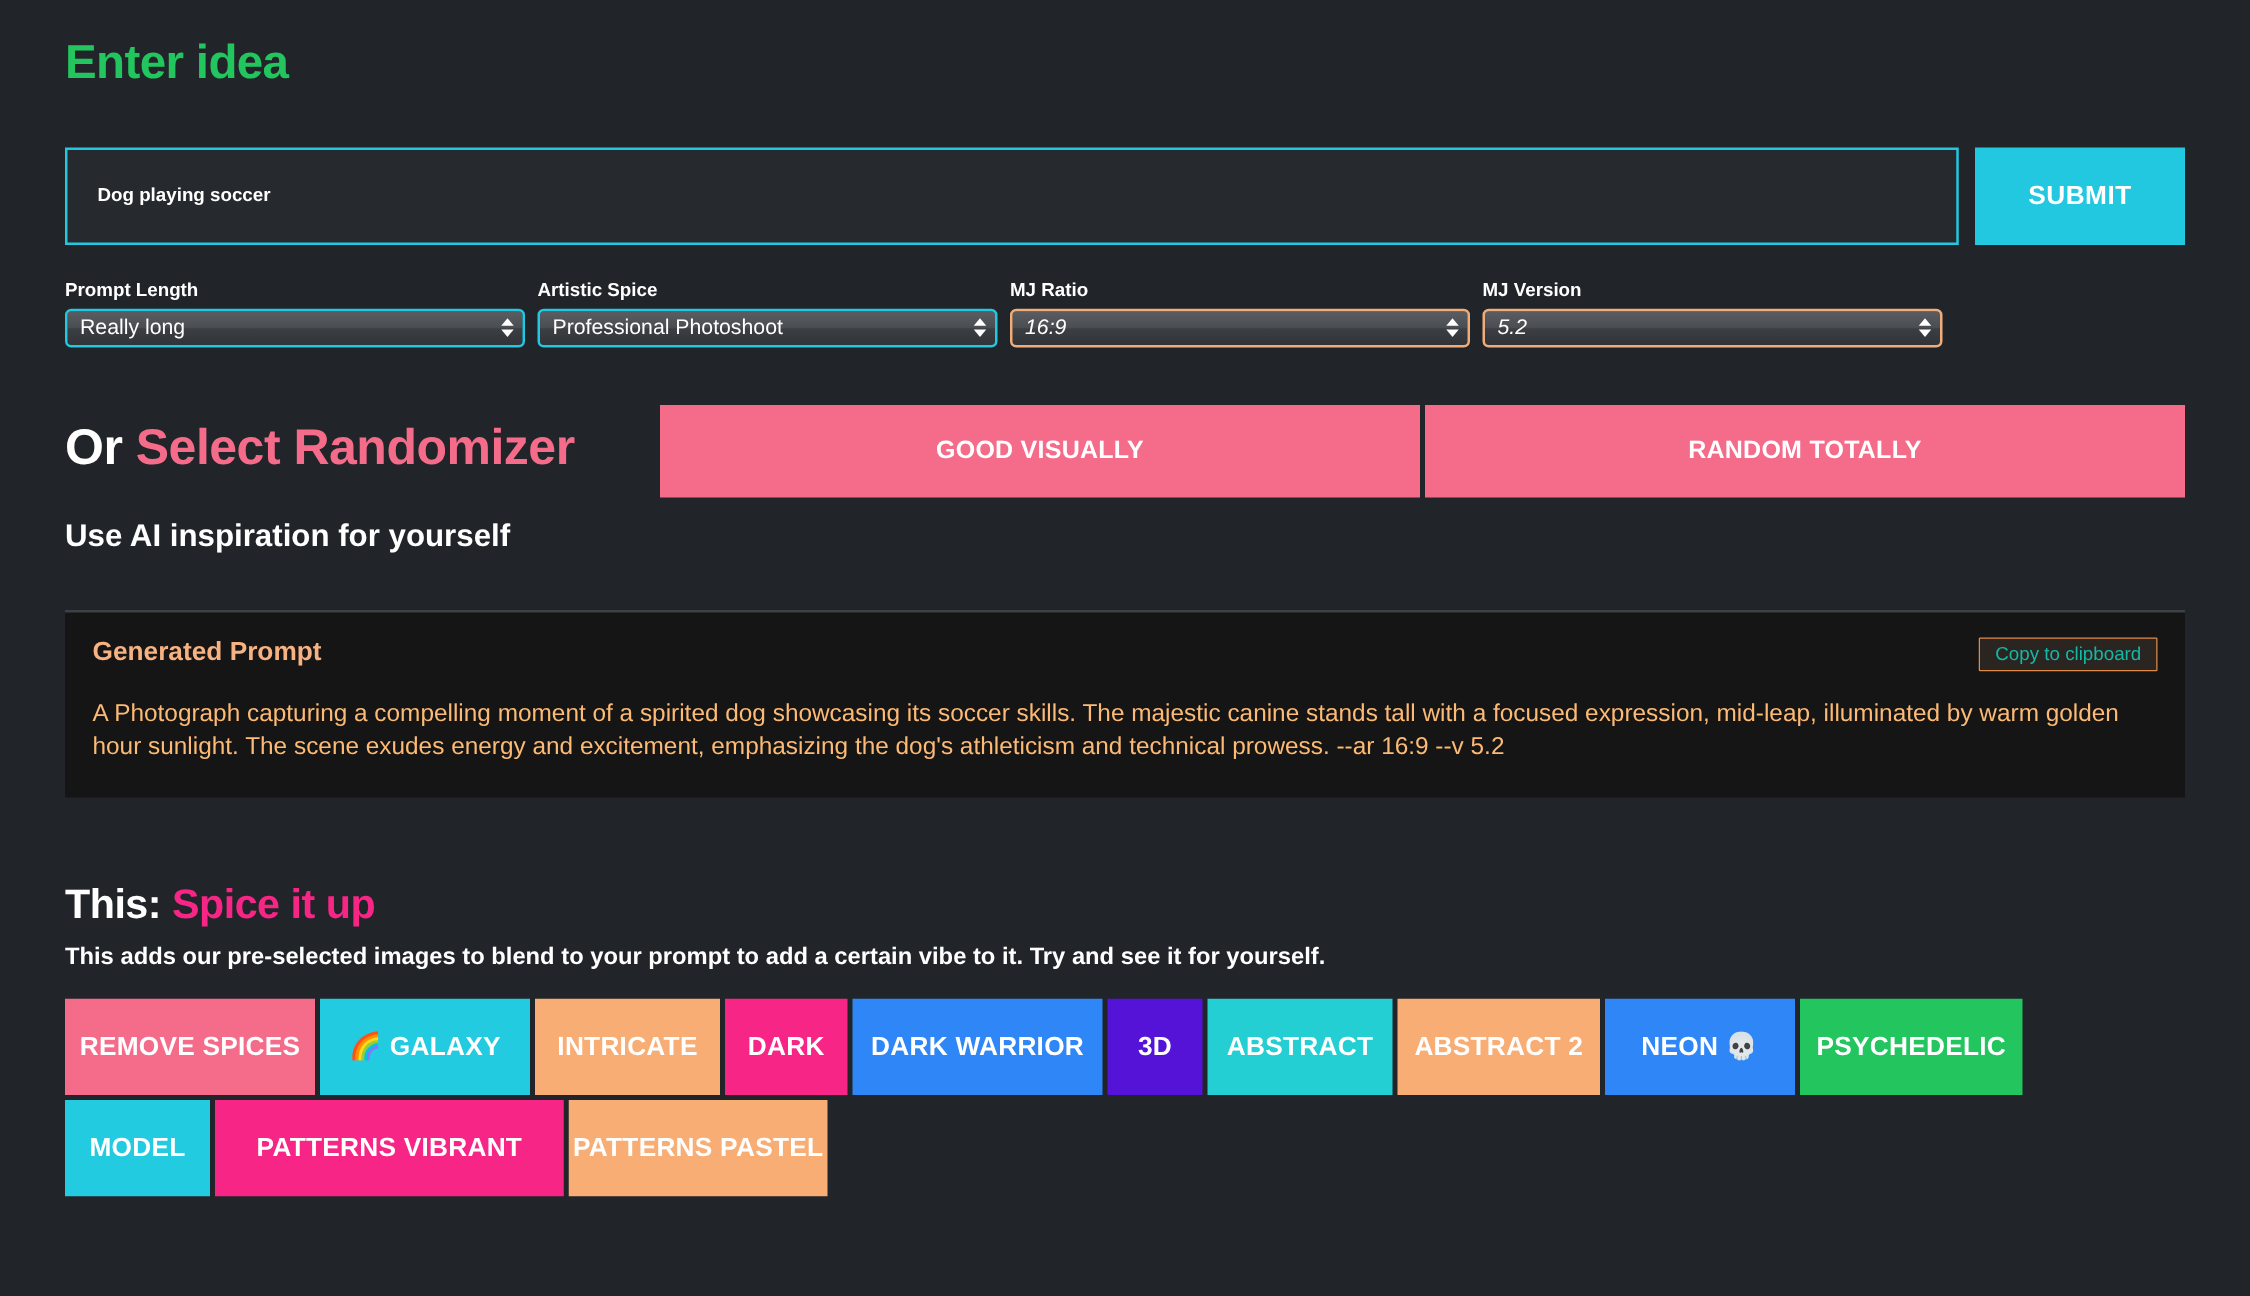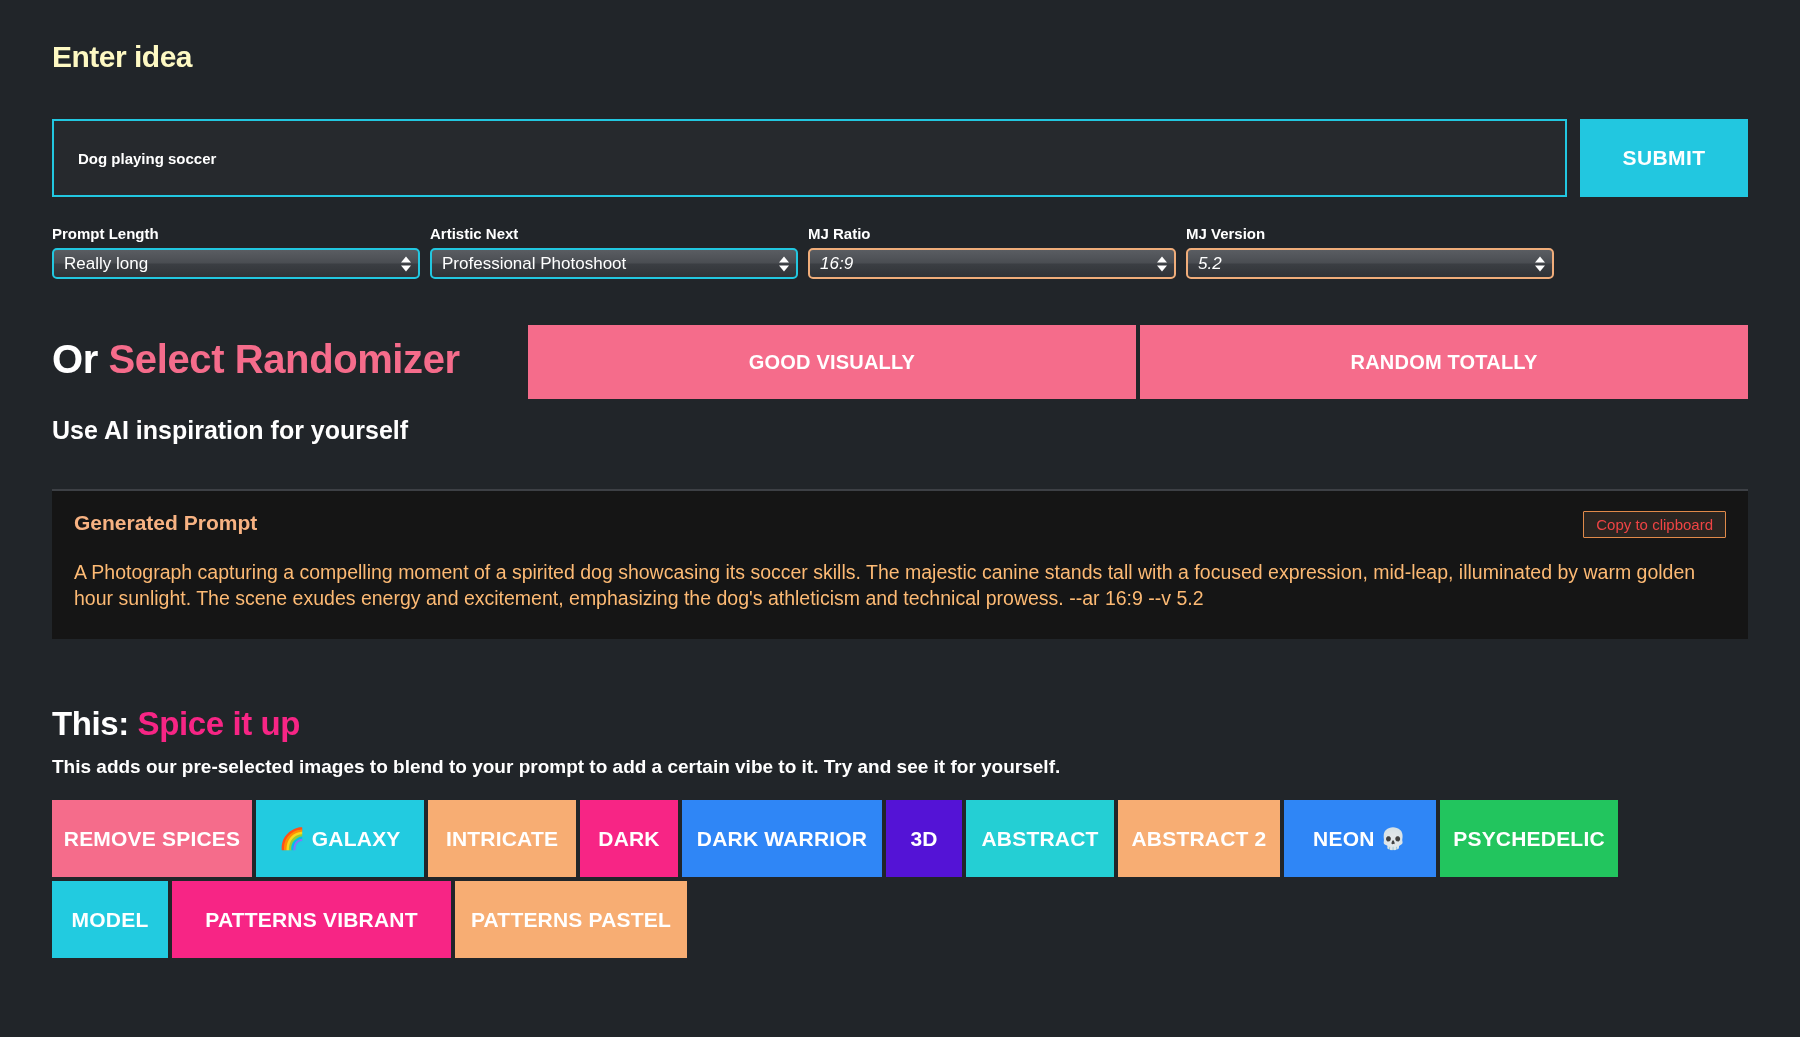--- a/index.html
+++ b/index.html
@@ -19,25 +19,25 @@
 
   .page {
     width: 1800px;
     height: 1037px;
     padding: 0 52px;
     position: relative;
   }
 
   
   .h-enter-idea {
-    color: #fef9c3;
-    font-size: 30px;
+    color: #22c55e;
+    font-size: 38px;
     font-weight: 700;
     letter-spacing: -0.5px;
-    padding-top: 40px;
+    padding-top: 30px;
     line-height: 1.1;
   }
 
   
   .idea-row {
     display: flex;
     margin-top: 46px;
     height: 78px;
   }
 
@@ -180,21 +180,21 @@
     justify-content: space-between;
   }
   .gen-title {
     color: #f7b282;
     font-size: 21px;
     font-weight: 700;
   }
   .copy-btn {
     background: #2a2521;
     border: 1px solid #e08a4a;
-    color: #ef4444;
+    color: #14b8a6;
     font-family: "Liberation Sans", sans-serif;
     font-size: 15px;
     padding: 4px 12px;
     cursor: pointer;
     border-radius: 1px;
   }
   .gen-text {
     margin-top: 22px;
     font-size: 19.5px;
     line-height: 1.32;
@@ -260,21 +260,21 @@
         <label class="select-label">Prompt Length</label>
         <div class="fake-select cyan">
           <span>Really long</span>
           <span class="sel-arrows">
             <span class="up"></span>
             <span class="dn"></span>
           </span>
         </div>
       </div>
       <div class="select-group">
-        <label class="select-label">Artistic Next</label>
+        <label class="select-label">Artistic Spice</label>
         <div class="fake-select cyan">
           <span>Professional Photoshoot</span>
           <span class="sel-arrows">
             <span class="up"></span>
             <span class="dn"></span>
           </span>
         </div>
       </div>
       <div class="select-group">
         <label class="select-label">MJ Ratio</label>
@@ -330,16 +330,16 @@
       <button class="spice-btn" style="background: rgb(247, 173, 115); width: 148px;">INTRICATE</button>
       <button class="spice-btn" style="background: rgb(247, 37, 133); width: 98px;">DARK</button>
       <button class="spice-btn" style="background: rgb(47, 134, 246); width: 200px;">DARK WARRIOR</button>
       <button class="spice-btn" style="background: rgb(84, 19, 214); width: 76px;">3D</button>
       <button class="spice-btn" style="background: rgb(36, 207, 212); width: 148px;">ABSTRACT</button>
       <button class="spice-btn" style="background: rgb(247, 173, 115); width: 162px;">ABSTRACT 2</button>
       <button class="spice-btn" style="background: rgb(47, 134, 246); width: 152px;">NEON 💀</button>
       <button class="spice-btn" style="background: rgb(34, 197, 94); width: 178px;">PSYCHEDELIC</button>
       <button class="spice-btn" style="background: rgb(34, 203, 224); width: 116px;">MODEL</button>
       <button class="spice-btn" style="background: rgb(247, 37, 133); width: 279px;">PATTERNS VIBRANT</button>
-      <button class="spice-btn" style="background: rgb(247, 173, 115); width: 232px;">PATTERNS PASTEL</button>
+      <button class="spice-btn" style="background: rgb(247, 173, 115); width: 207px;">PATTERNS PASTEL</button>
     </div>
 
 </div>
 
 </body></html>

